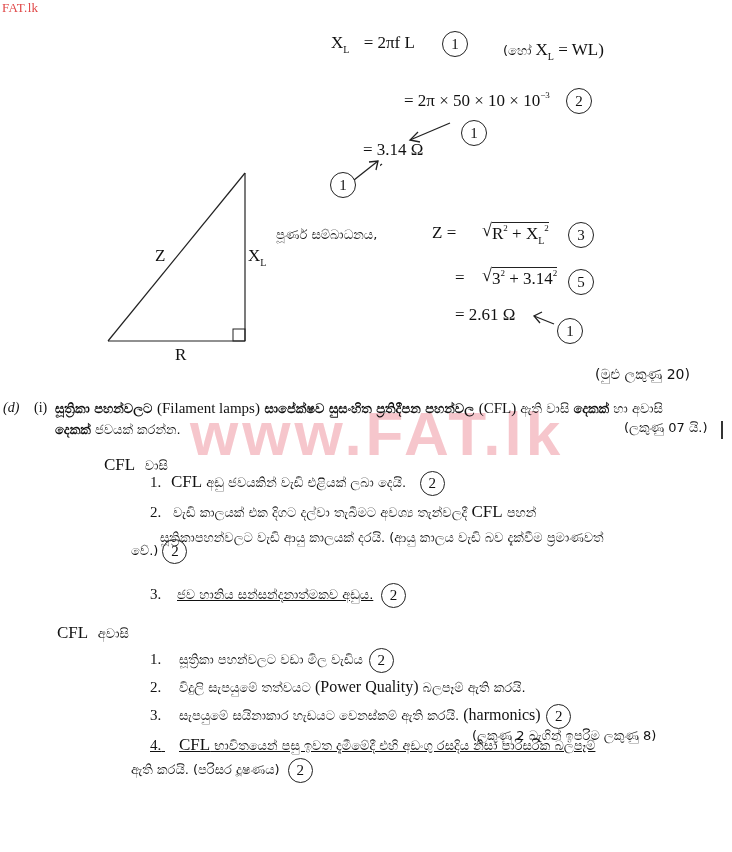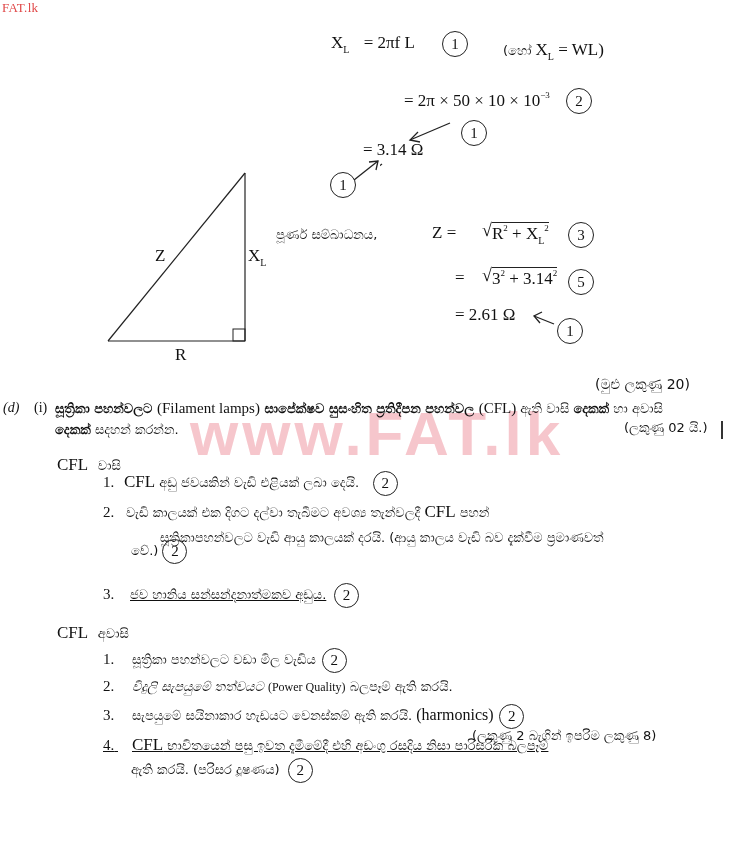--- a/index.html
+++ b/index.html
@@ -15,21 +15,21 @@
       font-size: 15px; text-align: center; line-height: 24px;
     }
     .circ-inline {
       display: inline-block; width: 25px; height: 25px; border: 1.3px solid #222; border-radius: 50%;
       font-size: 15px; text-align: center; line-height: 23px; vertical-align: middle; margin-left: 4px;
     }
     .sqrt { display: inline-block; position: relative; padding-left: 8px; }
     .sqrt::before { content: "\221A"; position: absolute; left: -2px; top: -2px; font-size: 18px; }
     .sqrt .rad { border-top: 1.2px solid #222; padding-top: 1px; display: inline-block; }
     .sin { font-family: "DejaVu Sans", "Liberation Sans", sans-serif; font-size: 13px; }
-    .body-line { font-size: 15px; }
+    .body-line { font-size: 15px; margin-left: 47px; }
     .watermark {
       left: 190px; top: 398px; font-family: "Liberation Sans", "DejaVu Sans", sans-serif;
       font-weight: bold; font-size: 62px; color: #f6c6cc; letter-spacing: 4px; z-index: 0;
     }
     .fg { z-index: 1; }
     .vbar { position: absolute; left: 721px; top: 421px; width: 2px; height: 18px; background: #333; }
     b.s { font-weight: bold; }
   </style>
 </head>
 <body>
@@ -90,31 +90,31 @@
 </div>
 <div class="circ fg" style="left:568px; top:269px;">5</div>
 
 <div class="abs eq fg" style="left:455px; top:305px;">=    2.61 Ω</div>
 <svg class="abs fg" style="left:530px; top:310px;" width="30" height="20">
   <line x1="24" y1="14" x2="4" y2="6" stroke="#222" stroke-width="1.3"></line>
   <polyline points="12,2 4,6 10,13" fill="none" stroke="#222" stroke-width="1.3"></polyline>
 </svg>
 <div class="circ fg" style="left:557px; top:318px;">1</div>
 
-<div class="abs sin fg" style="left:595px; top:376px; font-size:14px;">(මුළු ලකුණු 20)</div>
+<div class="abs sin fg" style="left:595px; top:366px; font-size:14px;">(මුළු ලකුණු 20)</div>
 
 <div class="abs fg" style="left:3px; top:400px; font-size:14px; font-style:italic;">(d)</div>
 <div class="abs fg" style="left:34px; top:400px; font-size:14px;">(i)</div>
 <div class="abs fg" style="left:55px; top:400px; font-size:13px;">
   <span class="sin" style="font-weight:bold;">සූත්‍රිකා පහන්වලට </span><span style="font-size:15px;">(Filament lamps)</span><span class="sin" style="font-weight:bold;"> සාපේක්ෂව සුසංහිත ප්‍රතිදීපන පහන්වල </span><span style="font-size:15px;">(CFL)</span><span class="sin"> ඇති වාසි </span><b class="sin s">දෙකක්</b><span class="sin"> හා අවාසි</span>
 </div>
 <div class="abs fg" style="left:55px; top:420px;">
-  <b class="sin s">දෙකක්</b><span class="sin"> සදහන් කරන්න.</span>
+  <b class="sin s">දෙකක්</b><span class="sin"> ජවයක් කරන්න.</span>
 </div>
-<div class="abs sin fg" style="left:624px; top:420px;">(ලකුණු 02 යි.)</div>
+<div class="abs sin fg" style="left:624px; top:420px;">(ලකුණු 07 යි.)</div>
 <div class="vbar fg"></div>
 
 <div class="abs fg body-line" style="left:57px; top:455px; font-size:17px;">
   <span>CFL</span>
   <span class="sin" style="margin-left:6px;">වාසි</span>
 </div>
 
 <div class="abs fg body-line" style="left:103px; top:471px;">
   <span>1.</span>
   <span style="font-size:17px; margin-left:6px;">CFL</span><span class="sin"> අඩු ජවයකින් වැඩි එළියක් ලබා දෙයි.</span>
@@ -143,21 +143,21 @@
 </div>
 
 <div class="abs fg body-line" style="left:103px; top:648px;">
   <span>1.</span>
   <span class="sin" style="margin-left:14px;">සූත්‍රිකා පහන්වලට වඩා මිල වැඩිය</span>
   <span class="circ-inline" style="margin-left:2px;">2</span>
 </div>
 
 <div class="abs fg body-line" style="left:103px; top:678px;">
   <span>2.</span>
-  <span class="sin" style="margin-left:14px;font-style:italic;">විදුලි සැපයුමේ තත්වයට </span><span style="font-size:12px;">(Power Quality)</span><span class="sin"> බලපෑම් ඇති කරයි.</span>
+  <span class="sin" style="margin-left:14px;">විදුලි සැපයුමේ තත්වයට </span><span style="font-size:16px;">(Power Quality)</span><span class="sin"> බලපෑම් ඇති කරයි.</span>
 </div>
 
 <div class="abs fg body-line" style="left:103px; top:704px;">
   <span>3.</span>
   <span class="sin" style="margin-left:14px;">සැපයුමේ සයිනාකාර හැඩයට වෙනස්කම් ඇති කරයි. </span><span style="font-size:16px;">(harmonics)</span>
   <span class="circ-inline" style="margin-left:2px;">2</span>
 </div>
 
 <div class="abs fg body-line" style="left:103px; top:735px;text-decoration:underline;">
   <span>4.</span>

